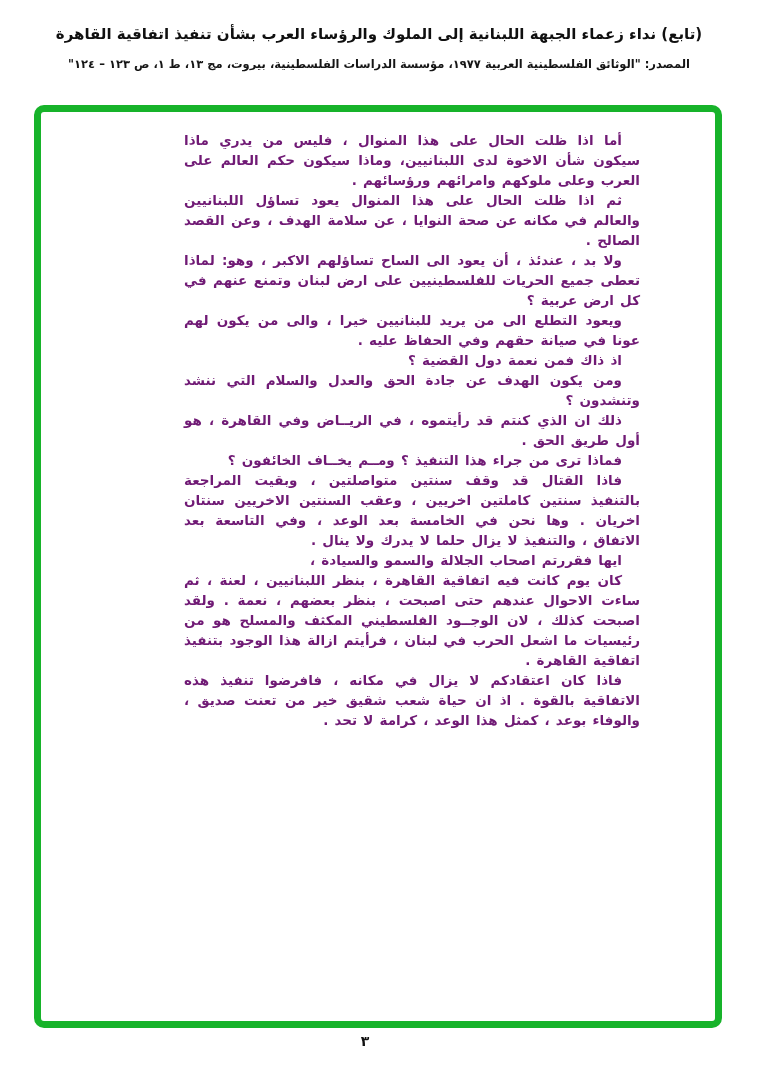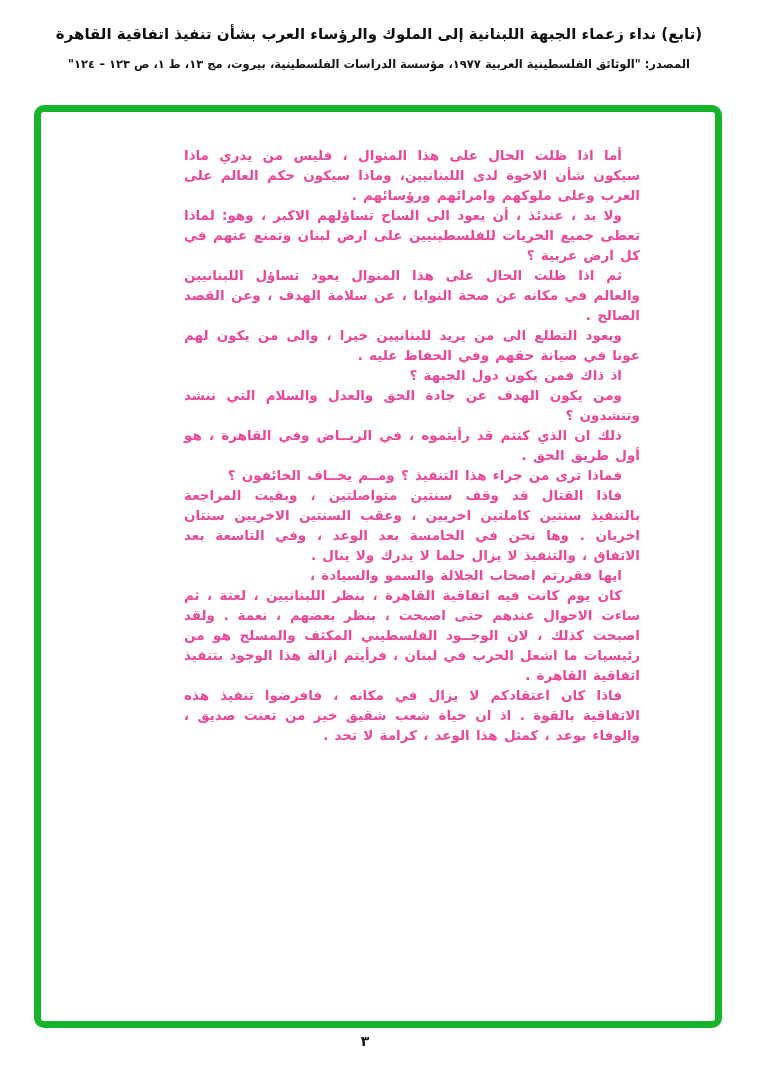--- a/index.html
+++ b/index.html
@@ -48,26 +48,26 @@
     left: 34px;
     top: 105px;
     width: 674px;
     height: 909px;
     border: 7px solid #17B32A;
     border-radius: 10px;
     background: #ffffff;
   }
   .text-column {
     position: absolute;
-    top: 33px;
+    top: 18px;
     right: 75px;
     width: 456px;
     direction: rtl;
     text-align: justify;
-    color: #ec4899;
+    color: #701a75;
   }
   .para {
     margin: 0;
     font-size: 13.5px;
     line-height: 20px;
     font-weight: bold;
     text-indent: 18px;
     word-spacing: 1.5px;
   }
   .page-number {
@@ -88,24 +88,24 @@
 <div class="page">
 
   <div class="header">
     <div class="doc-title">(تابع) نداء زعماء الجبهة اللبنانية إلى الملوك والرؤساء العرب بشأن تنفيذ اتفاقية القاهرة</div>
     <div class="doc-source">المصدر:  "الوثائق الفلسطينية العربية ١٩٧٧، مؤسسة الدراسات الفلسطينية، بيروت، مج ١٣، ط ١، ص ١٢٣ – ١٢٤"</div>
   </div>
 
   <div class="frame" style="border-color: rgb(23, 179, 42);">
     <div class="text-column">
         <p class="para">أما اذا ظلت الحال على هذا المنوال ، فليس من يدري ماذا سيكون شأن الاخوة لدى اللبنانيين،  وماذا سيكون حكم العالم على العرب وعلى ملوكهم وامرائهم ورؤسائهم .</p>
+        <p class="para">ثم اذا ظلت الحال على هذا المنوال يعود تساؤل اللبنانيين والعالم في مكانه عن صحة النوايا ، عن سلامة الهدف ، وعن القصد الصالح .</p>
         <p class="para">ولا بد ، عندئذ ، أن يعود الى الساح تساؤلهم الاكبر ، وهو: لماذا تعطى جميع الحريات للفلسطينيين على ارض لبنان وتمنع عنهم في كل ارض عربية ؟</p>
-        <p class="para">ثم اذا ظلت الحال على هذا المنوال يعود تساؤل اللبنانيين والعالم في مكانه عن صحة النوايا ، عن سلامة الهدف ، وعن القصد الصالح .</p>
         <p class="para">ويعود التطلع الى من يريد للبنانيين خيرا ، والى من يكون لهم عونا في صيانة حقهم وفي الحفاظ عليه .</p>
-        <p class="para">اذ ذاك فمن يكون دول الجبهة ؟</p>
+        <p class="para">اذ ذاك فمن نعمة دول القضية ؟</p>
         <p class="para">ومن يكون الهدف عن جادة الحق والعدل والسلام التي ننشد وتنشدون ؟</p>
         <p class="para">ذلك ان الذي كنتم قد رأيتموه ، في الريــاض وفي القاهرة ، هو أول طريق الحق .</p>
         <p class="para">فماذا ترى من جراء هذا التنفيذ ؟ ومــم يخــاف الخائفون ؟</p>
         <p class="para">فاذا القتال قد وقف سنتين متواصلتين ، وبقيت المراجعة بالتنفيذ سنتين كاملتين اخريين ، وعقب السنتين الاخريين سنتان اخريان . وها نحن في الخامسة بعد الوعد ، وفي التاسعة بعد الاتفاق ، والتنفيذ لا يزال حلما لا يدرك ولا ينال .</p>
         <p class="para">ايها فقررتم اصحاب الجلالة والسمو والسيادة ،</p>
         <p class="para">كان يوم كانت فيه اتفاقية القاهرة ، بنظر اللبنانيين ، لعنة ، ثم ساءت الاحوال عندهم حتى اصبحت ، بنظر بعضهم ، نعمة . ولقد اصبحت كذلك ، لان الوجــود الفلسطيني المكثف والمسلح هو من رئيسيات ما اشعل الحرب في لبنان ، فرأيتم ازالة هذا الوجود بتنفيذ اتفاقية القاهرة .</p>
         <p class="para">فاذا كان اعتقادكم لا يزال في مكانه ، فافرضوا تنفيذ هذه الاتفاقية بالقوة . اذ ان حياة شعب شقيق خير من تعنت صديق ، والوفاء بوعد ، كمثل هذا الوعد ، كرامة لا تحد .</p>
       </div>
   </div>
 

